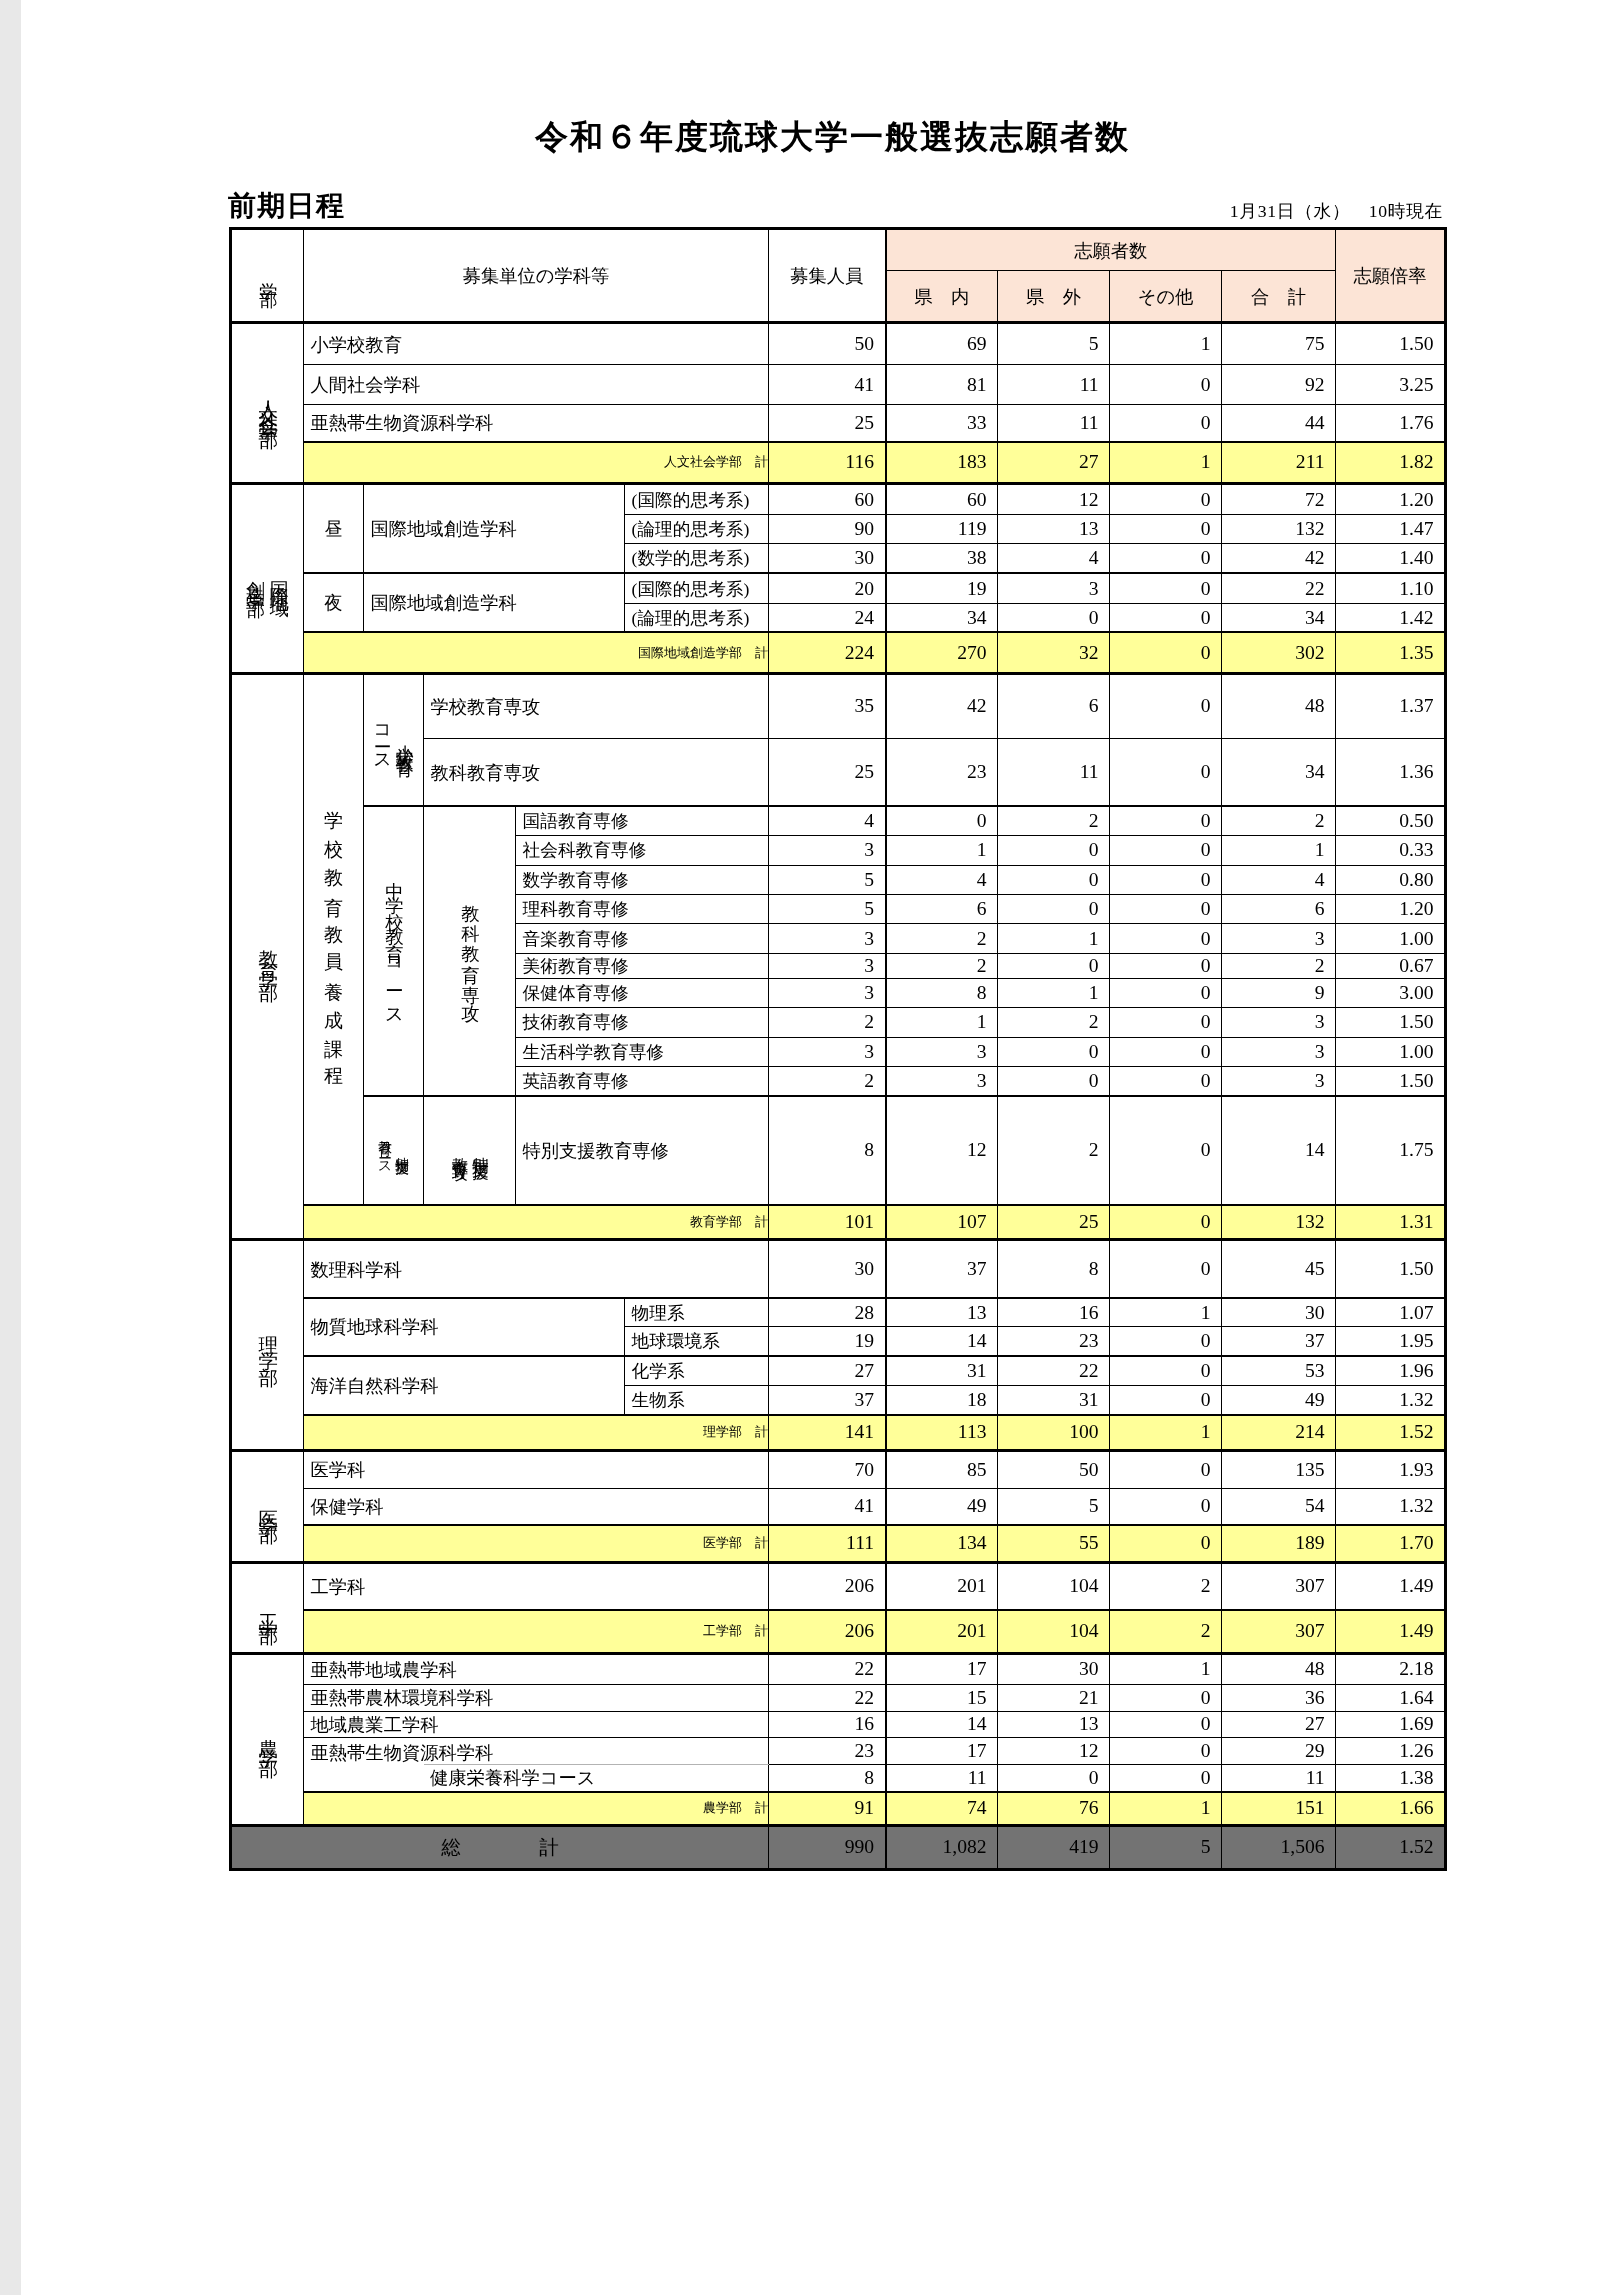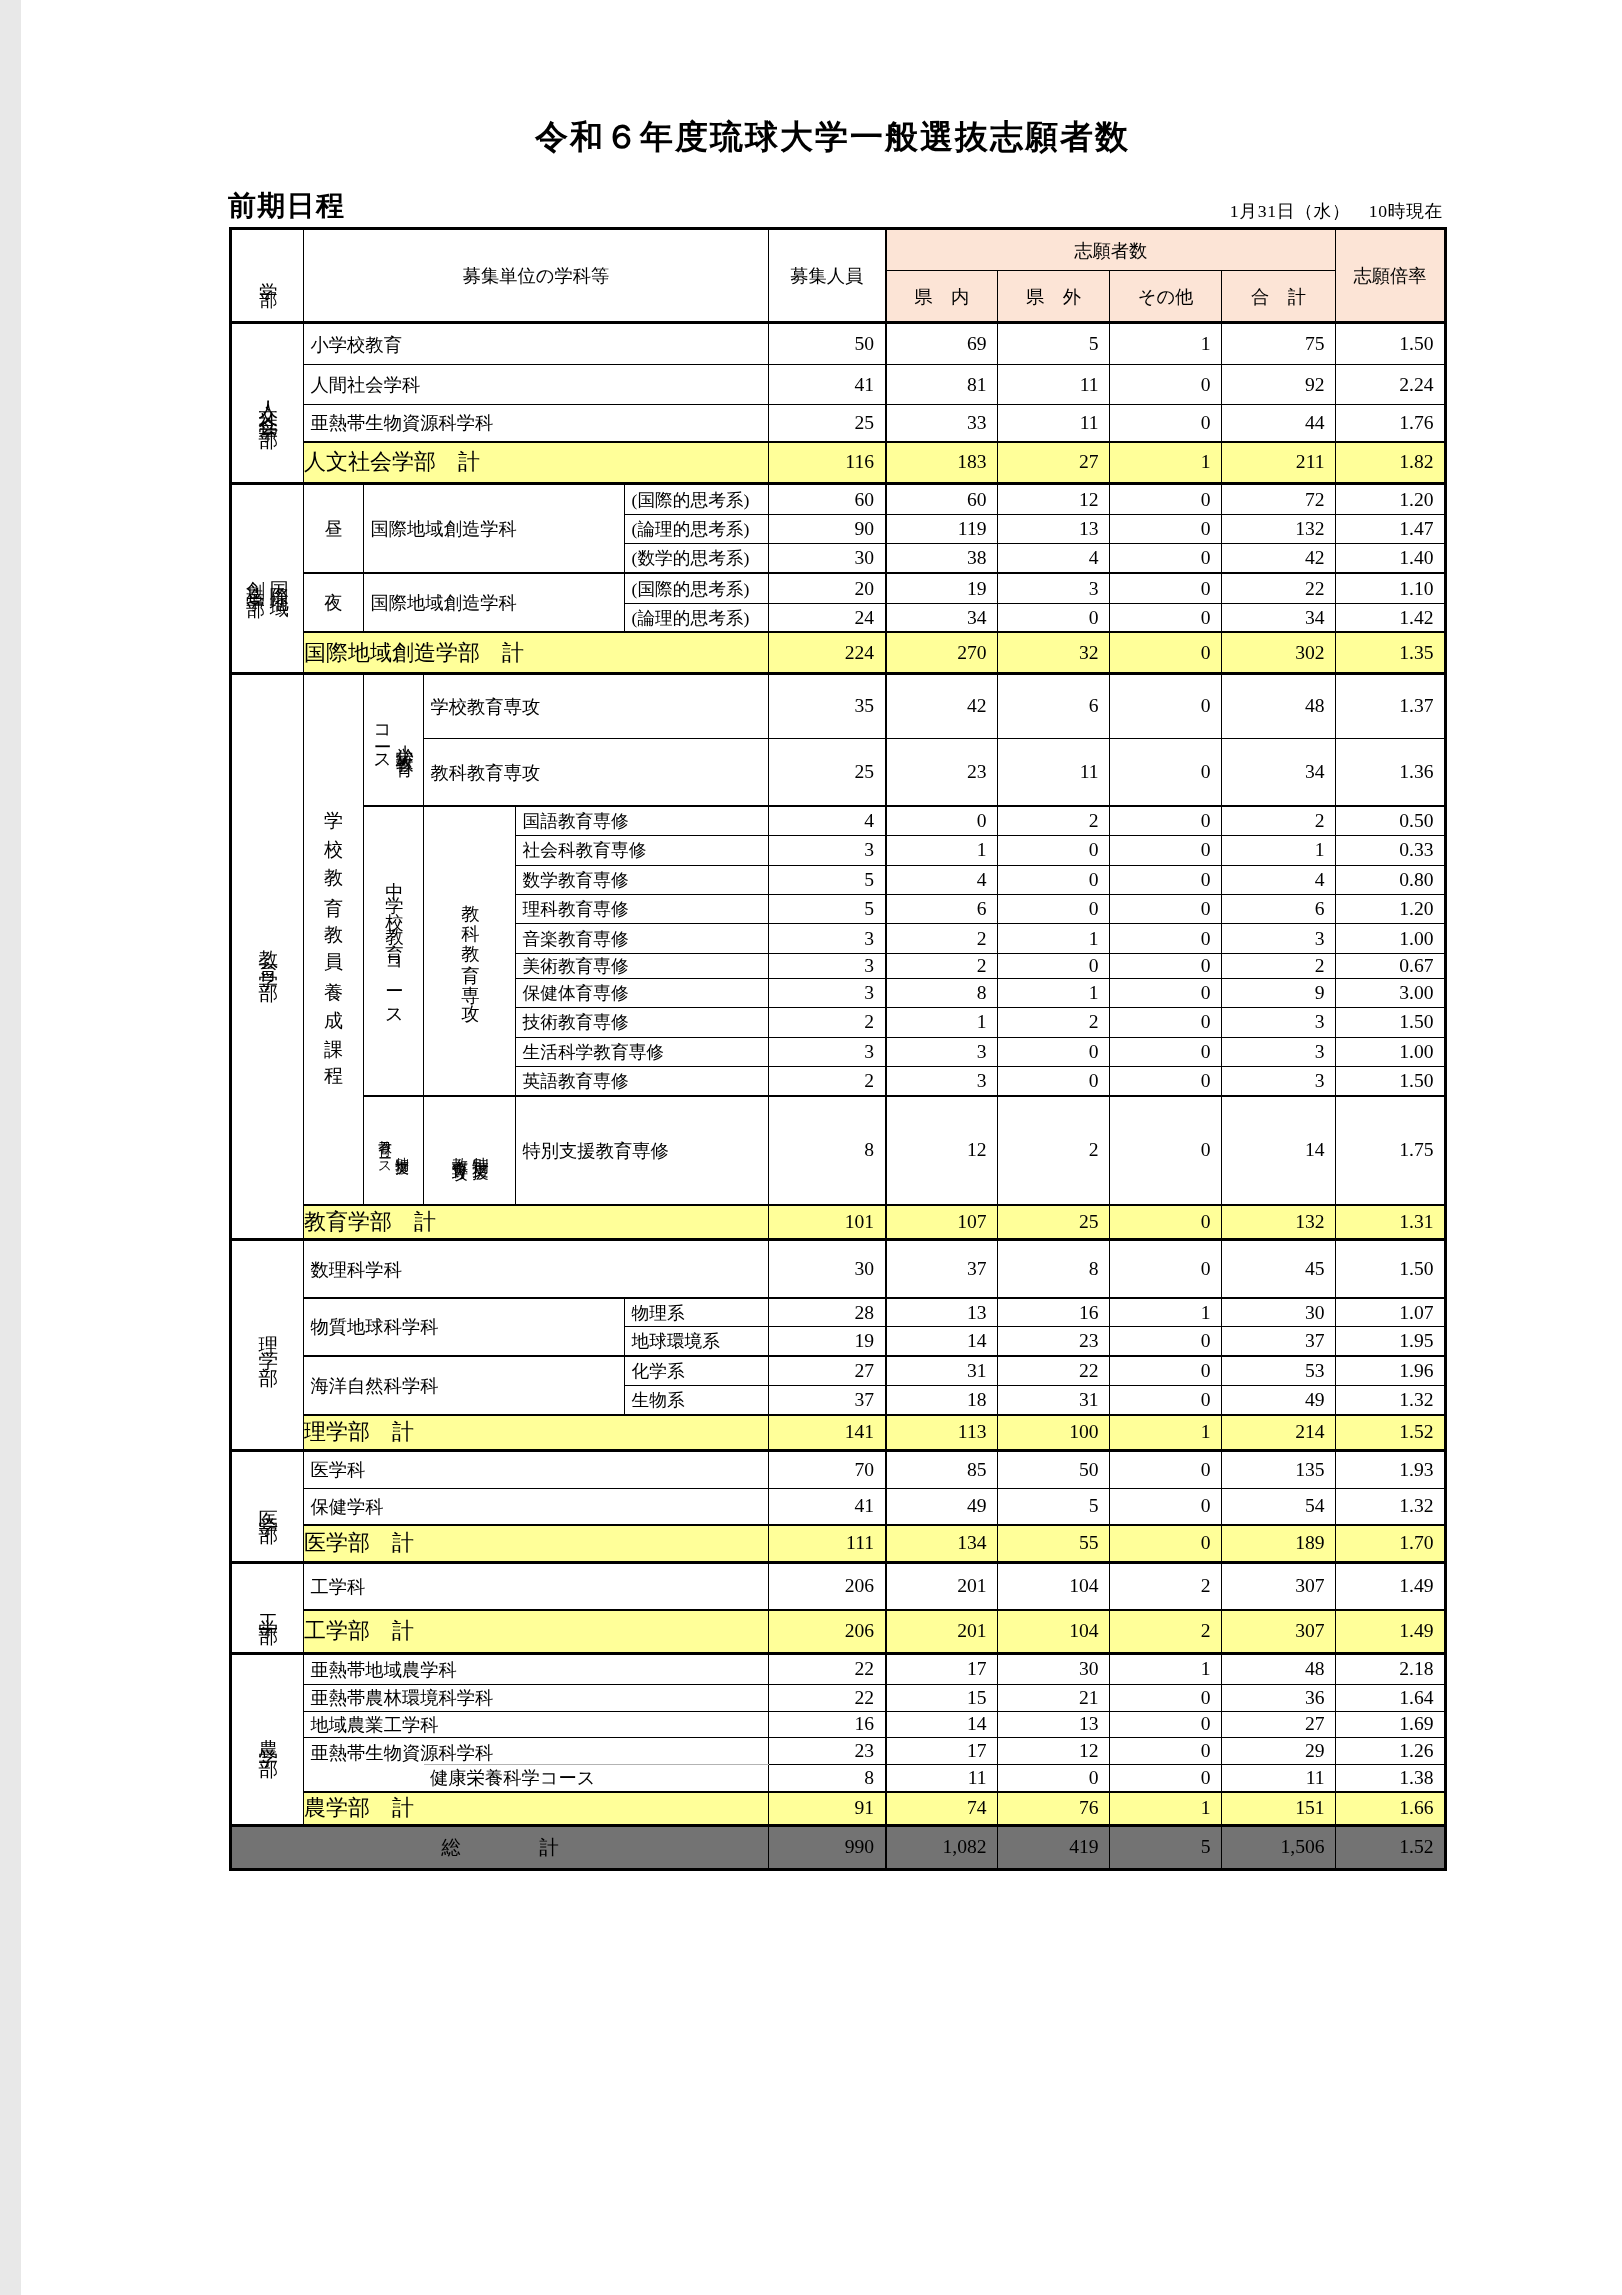--- a/index.html
+++ b/index.html
@@ -36,21 +36,21 @@
   .tt { border-top:3.3px solid #000; }       
   .tm { border-top:2px solid #000; }       
   .tg { border-top:1.3px solid #b3b3b3; }    
   .bg { border-bottom:1.3px solid #b3b3b3; }
   .brh { border-right:hidden; }
 
   .hc  { text-align:center; font-size:18.3px; }
   .lbl { text-align:left; padding-left:6.5px; font-size:18.3px; }
   .lbl-s { font-size:17.7px; }
   .num { text-align:right; padding-right:10.5px; font-size:19.6px; }
-  .ctr { text-align:left; font-size:22px; }
+  .ctr { text-align:right; font-size:13px; }
   .vc  { text-align:center; }
 
   .v { writing-mode:vertical-rl; text-orientation:mixed; display:inline-block; line-height:1.25; }
   .pre { white-space:pre; }
   .v-head  { font-size:18.3px; letter-spacing:0.35em; }
   .v-s1    { font-size:19.6px; letter-spacing:0.30em; }
   .v-s2    { font-size:19px; letter-spacing:0.30em; }
   .v-s3    { font-size:19.6px; letter-spacing:0.55em; }
   .v-s4    { font-size:19.6px; letter-spacing:0.80em; }
   .v-s5    { font-size:19.6px; letter-spacing:0.35em; }
@@ -115,21 +115,21 @@
       <td class="num tt">75</td>
       <td class="num tt">1.50</td>
     </tr>
     <tr style="height:40px">
       <td colspan="5" class="lbl">人間社会学科</td>
       <td class="num">41</td>
       <td class="num tl">81</td>
       <td class="num">11</td>
       <td class="num">0</td>
       <td class="num">92</td>
-      <td class="num">2.24</td>
+      <td class="num">3.25</td>
     </tr>
     <tr style="height:37px">
       <td colspan="5" class="lbl">亜熱帯生物資源科学科</td>
       <td class="num">25</td>
       <td class="num tl">33</td>
       <td class="num">11</td>
       <td class="num">0</td>
       <td class="num">44</td>
       <td class="num">1.76</td>
     </tr>

